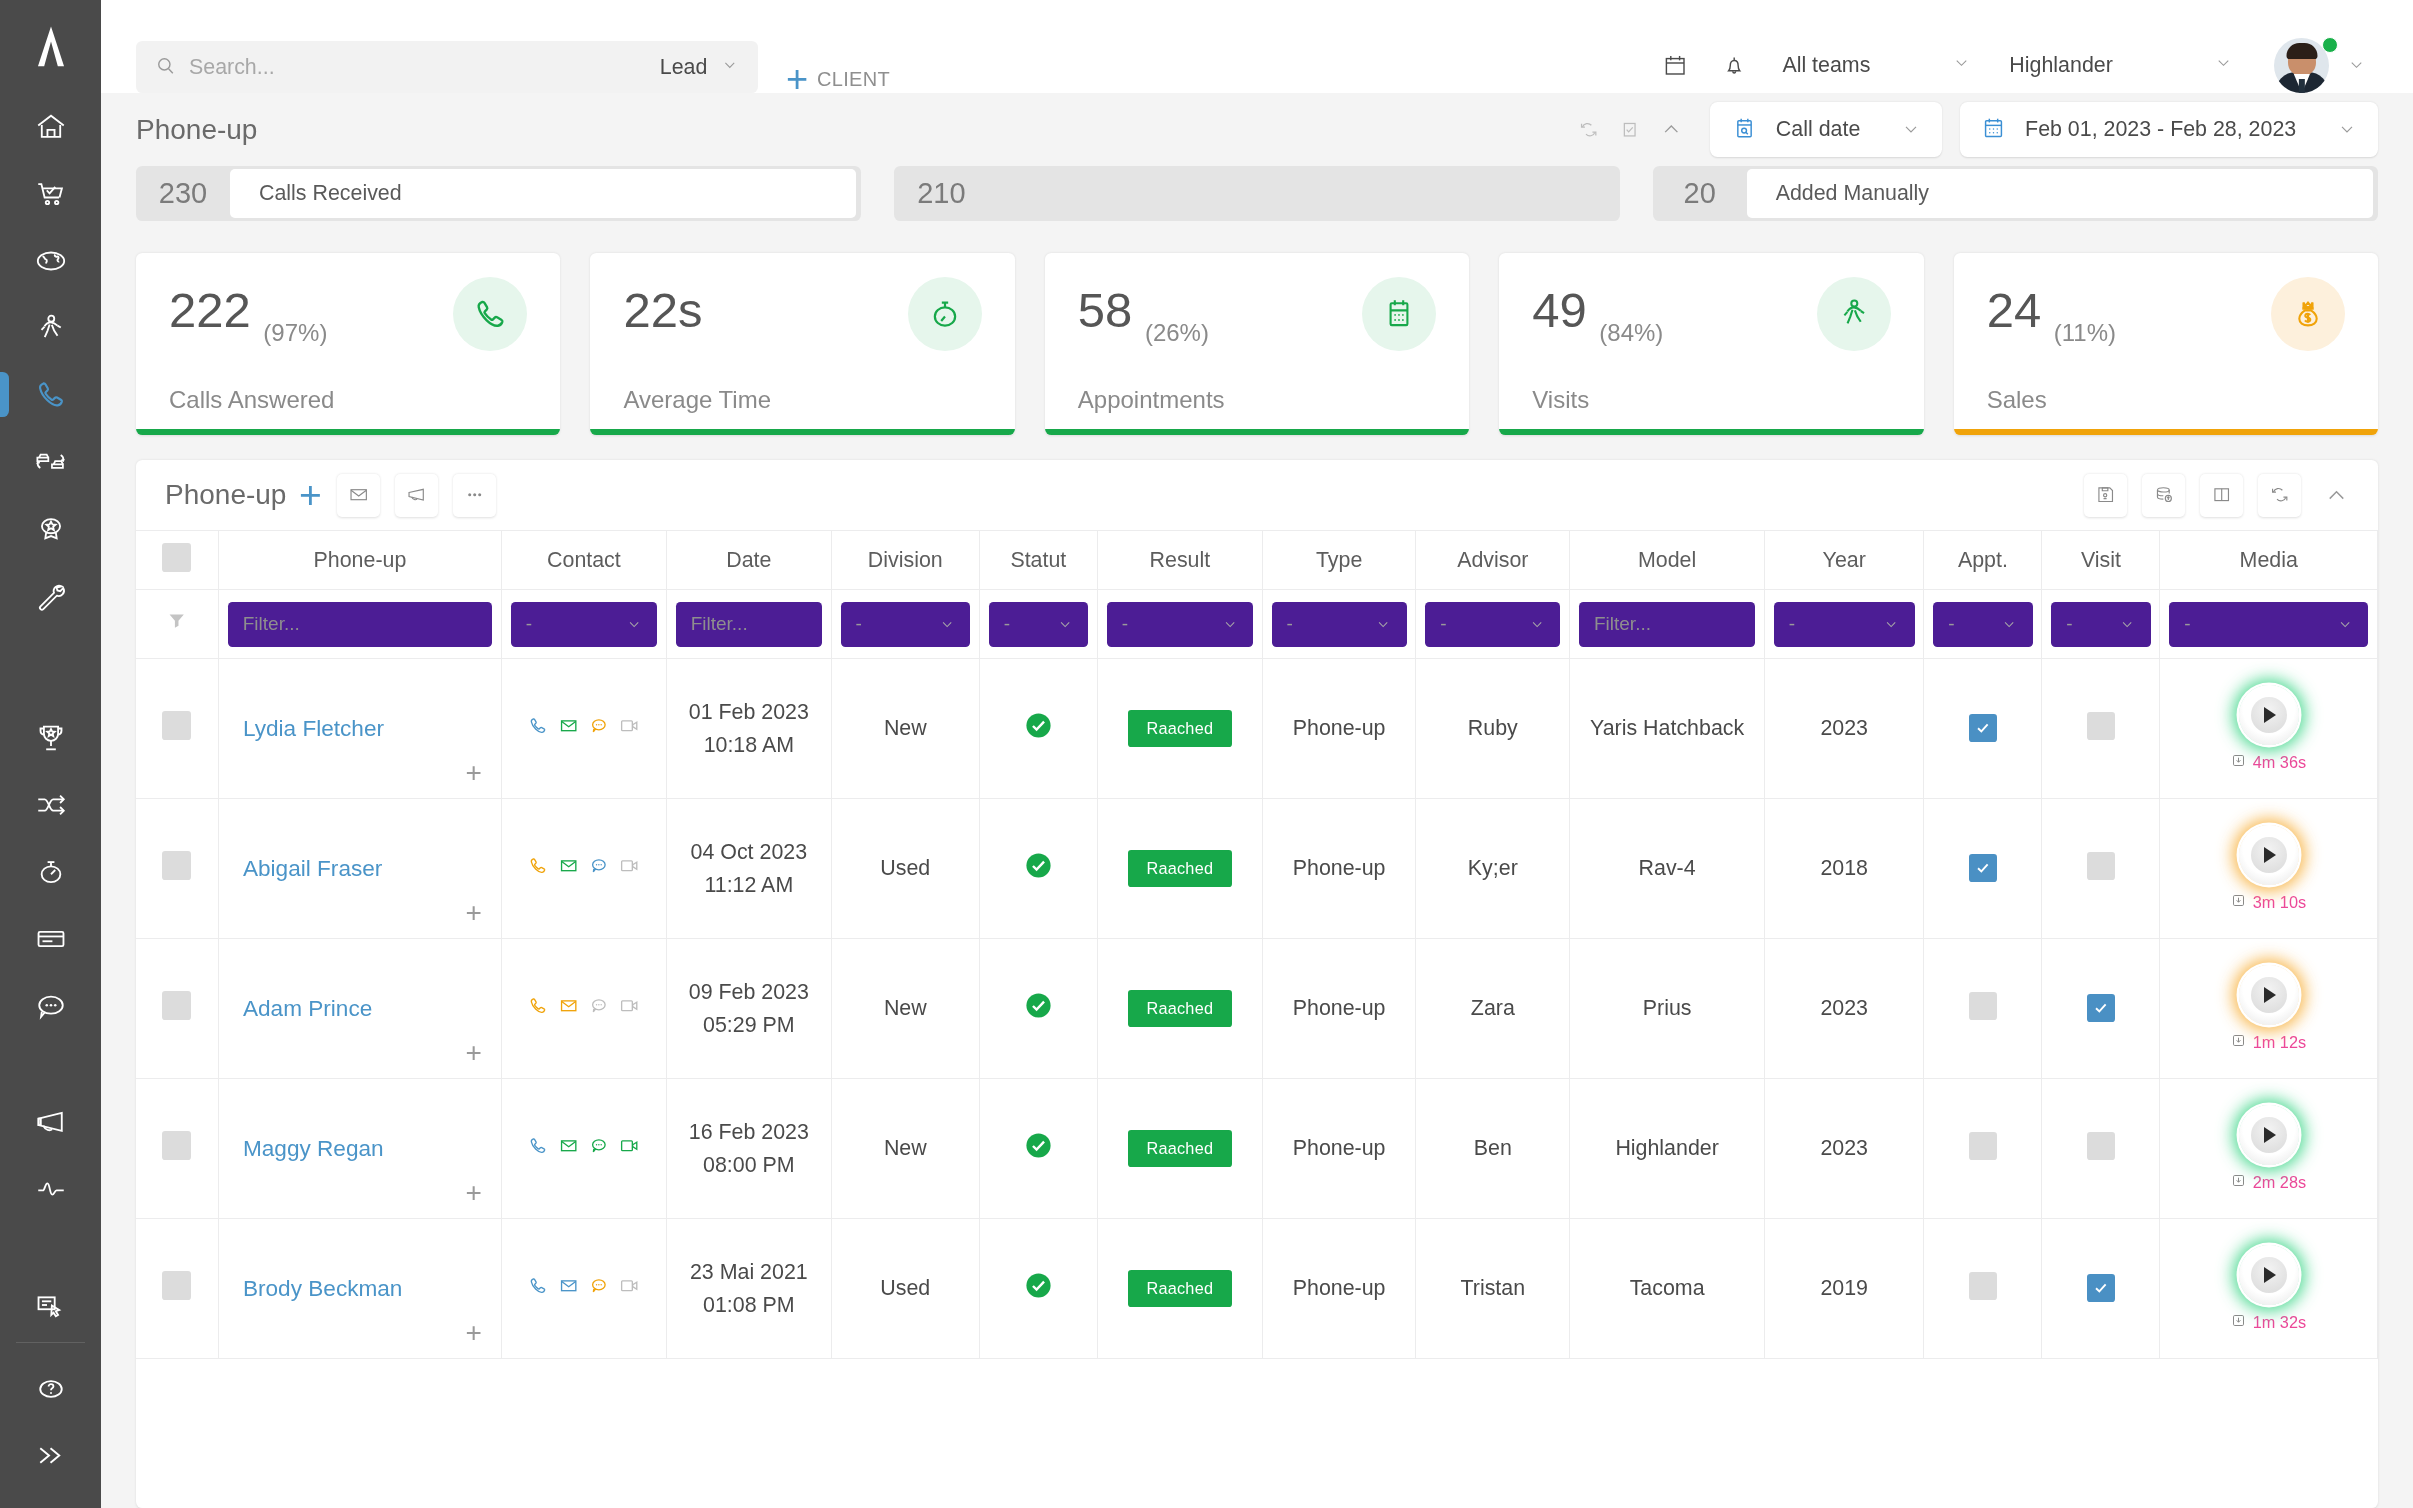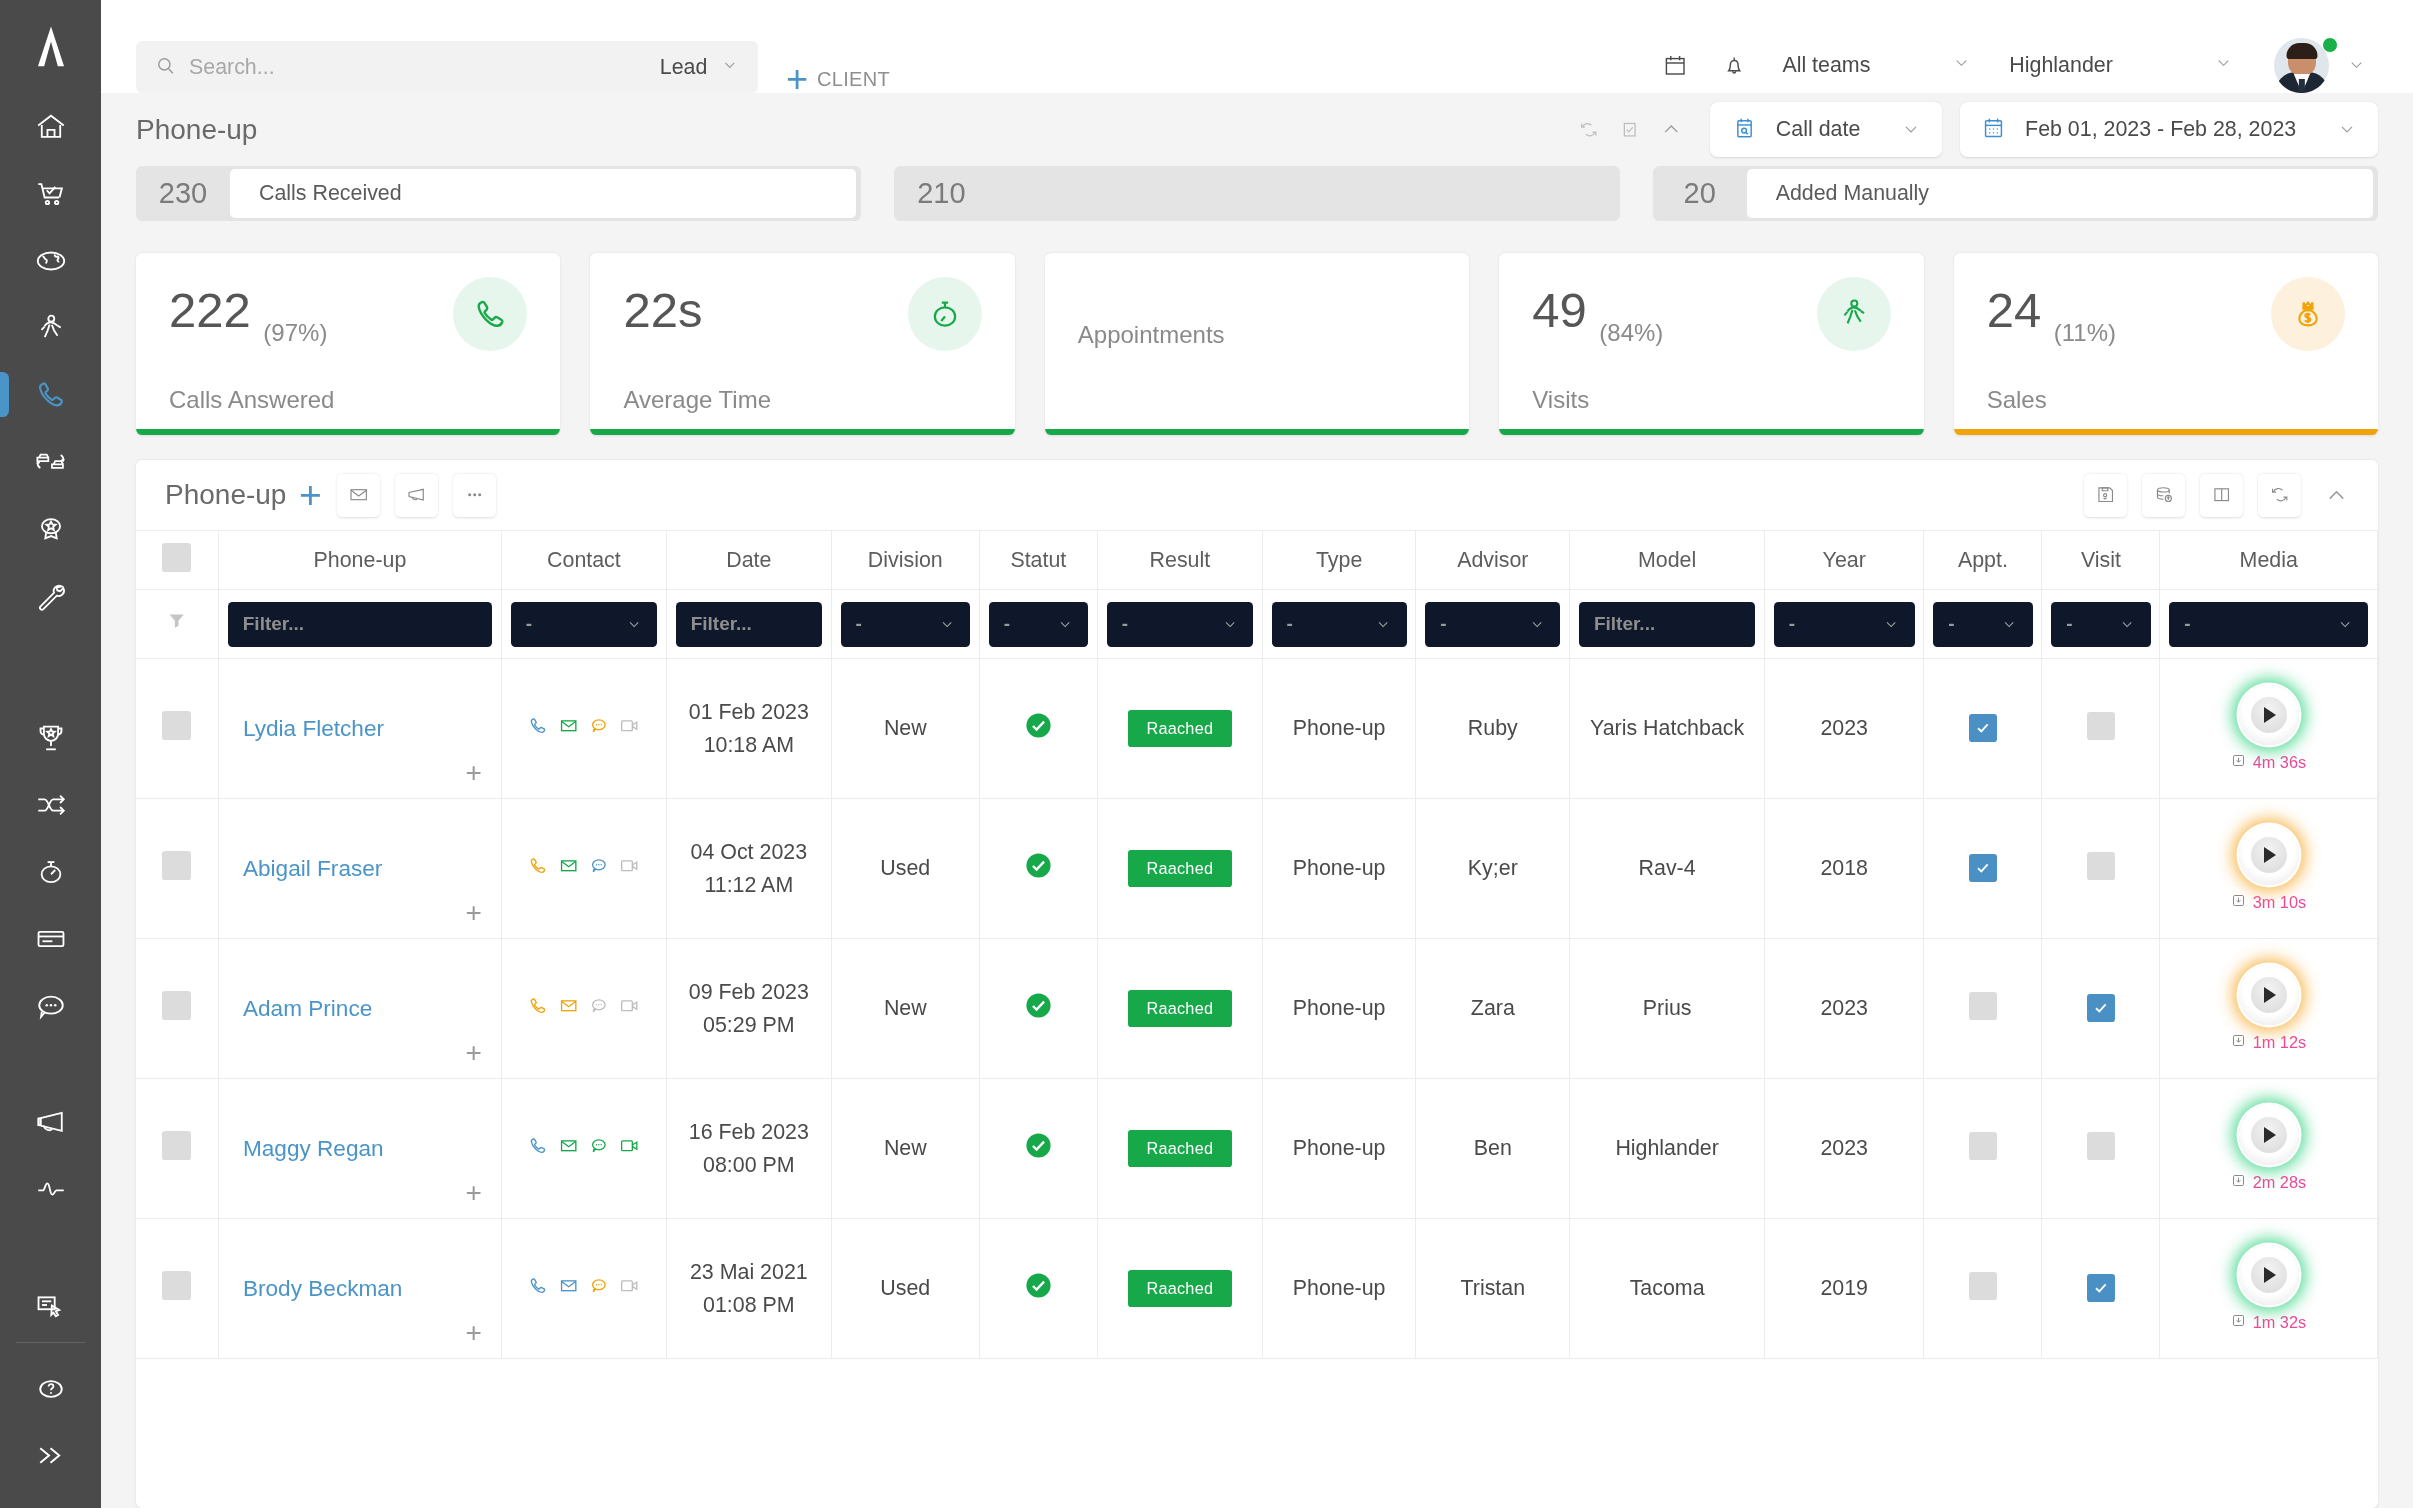--- a/index.html
+++ b/index.html
@@ -150,22 +150,22 @@
     border-top: 0.6px solid #ececed; border-bottom: 0.6px solid #ececed;
     border-right: 0.6px solid #ececed; text-align: center; padding: 0 3.8px;
   }
   thead th:first-child { border-right: 0.6px solid #ececed; }
   .hdr-check { width: 29px; height: 29px; border-radius: 3.1px; background: #dcdcdc; display: inline-block; }
   tr.filter-row td {
     height: 69px; border-bottom: 0.6px solid #ececed; border-right: 0.6px solid #ececed;
     padding: 0 8.8px; vertical-align: middle;
   }
   .fld {
-    background: #0f172a; border-radius: 4.4px; height: 45px; display: flex;
-    align-items: center; padding: 0 15px; font-size: 19px; color: #8e8e8e; width: 100%; font-weight: bold;
+    background: #4c1d95; border-radius: 4.4px; height: 45px; display: flex;
+    align-items: center; padding: 0 15px; font-size: 19px; color: #8e8e8e; width: 100%;
   }
   .fld.sel { justify-content: space-between; }
   .fld .dash { color: #9a9a9a; font-size: 19px; }
   tbody td {
     border-bottom: 0.6px solid #ececed; border-right: 0.6px solid #ececed;
     font-size: 21.4px; color: #4a4a4a; text-align: center; padding: 0 6.3px;
     height: 140px; vertical-align: middle;
   }
   .row-check { width: 29px; height: 29px; border-radius: 3.1px; background: #dcdcdc; display: inline-block; }
   .name-cell { position: relative; text-align: left !important; padding-left: 24px !important; }
@@ -540,20 +540,38 @@
                 <path d="M10 4.8 h4"></path>
                 <path d="M12 13.6 L9.6 16.4"></path>
               </svg>
           </span>
         </div>
         <div class="kpi-lbl">Average Time</div>
         <div class="kpi-bar green"></div>
       </div>
 
       <div class="kpi">
+        <div class="kpi-top">
+          <span class="kpi-val">58</span>
+          <span class="kpi-pct">(26%)</span>
+          <span class="kpi-ico green">
+            <svg width="36" height="36" viewBox="0 0 24 24" fill="none" stroke="#17a84a" stroke-width="1.4">
+                <rect x="6.4" y="4.8" width="11.2" height="14.6" rx=".8"></rect>
+                <path d="M6.4 9.6 h11.2"></path>
+                <path d="M9.2 2.8 v3.4"></path>
+                <path d="M14.8 2.8 v3.4"></path>
+                <circle cx="9.4" cy="12.6" r=".6" fill="#17a84a" stroke="none"></circle>
+                <circle cx="12" cy="12.6" r=".6" fill="#17a84a" stroke="none"></circle>
+                <circle cx="14.6" cy="12.6" r=".6" fill="#17a84a" stroke="none"></circle>
+                <circle cx="9.4" cy="16" r=".6" fill="#17a84a" stroke="none"></circle>
+                <circle cx="12" cy="16" r=".6" fill="#17a84a" stroke="none"></circle>
+                <circle cx="14.6" cy="16" r=".6" fill="#17a84a" stroke="none"></circle>
+              </svg>
+          </span>
+        </div>
         <div class="kpi-lbl">Appointments</div>
         <div class="kpi-bar green"></div>
       </div>
 
       <div class="kpi">
         <div class="kpi-top">
           <span class="kpi-val">49</span>
           <span class="kpi-pct">(84%)</span>
           <span class="kpi-ico green">
             <svg width="36" height="36" viewBox="0 0 24 24" fill="none" stroke="#17a84a" stroke-width="1.4">

